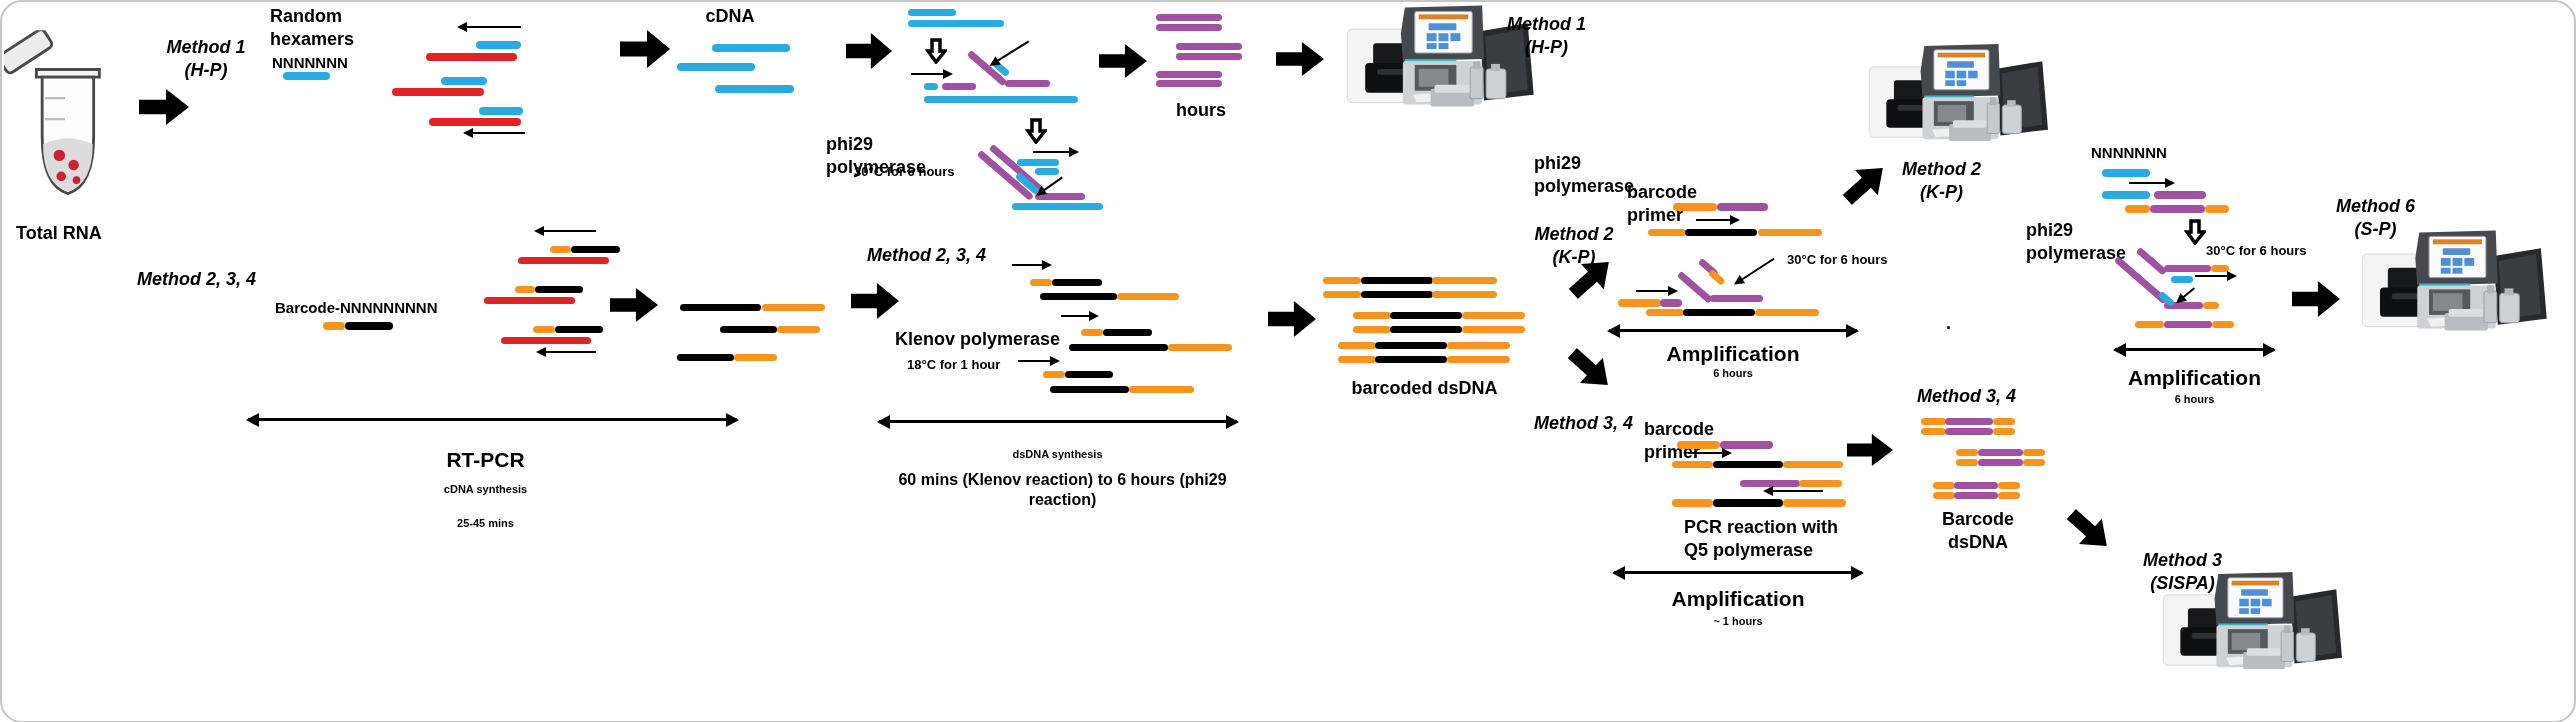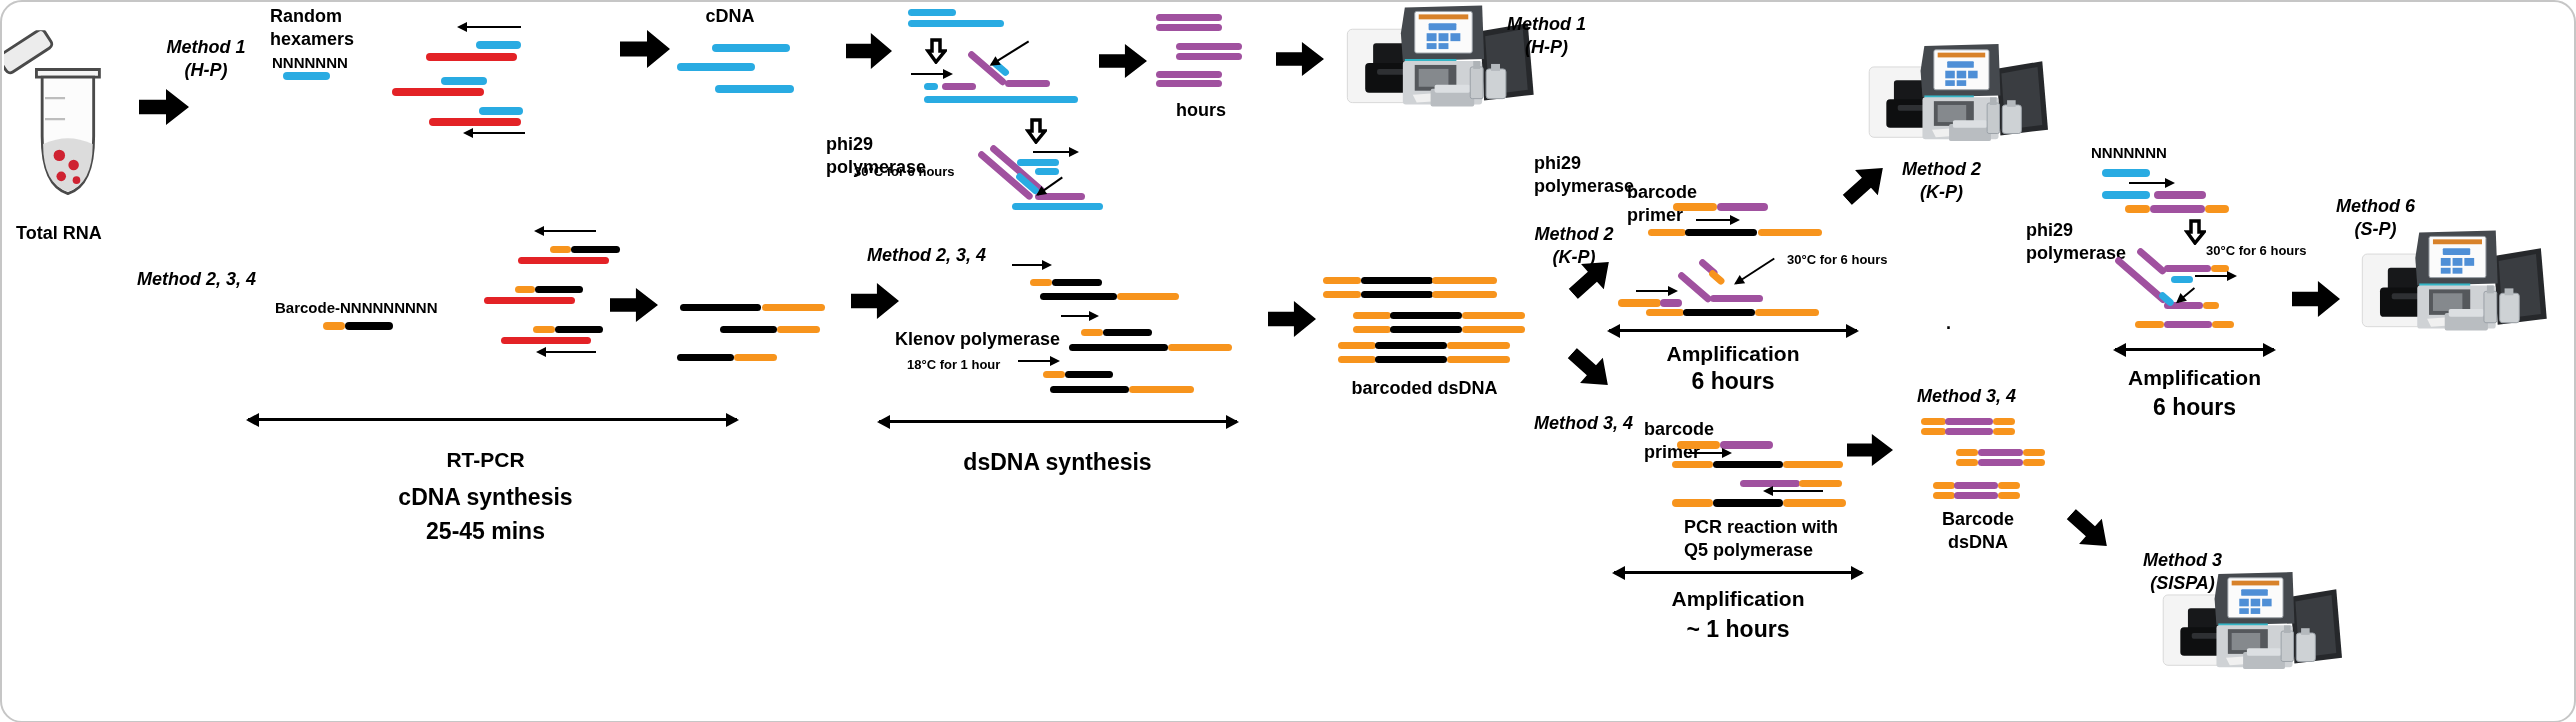--- a/index.html
+++ b/index.html
@@ -1,19 +1,19 @@
 <!DOCTYPE html>
 <html><head>
 <meta charset="utf-8">
 <style>
   html,body{margin:0;padding:0;background:#fff;font-family:"Liberation Sans",sans-serif;}
   #stage{position:relative;width:2576px;height:723px;background:#fff;border:2px solid #c6c6c6;
          border-radius:22px;box-sizing:border-box;overflow:hidden;}
   .t{position:absolute;font-weight:bold;color:#000;line-height:1.25;white-space:normal;}
-  .f13{font-size:13px}.f15{font-size:15px}.f16{font-size:16px}.f17{font-size:23px}
+  .f13{font-size:13px}.f15{font-size:15px}.f16{font-size:16px}.f17{font-size:11px}
   .f18{font-size:18px}.f21{font-size:21px}
   .italic{font-style:italic}
   .center{text-align:center}
   .bar{position:absolute;border-radius:4px;}
   .red{background:#E32226}.blue{background:#29ABE2}.purple{background:#A0519F}
   .orange{background:#F7941D}.blk{background:#000}
   .barrow{position:absolute;background:#000;
           clip-path:polygon(0 30%,54% 30%,54% 0,100% 50%,54% 100%,54% 70%,0 70%);}
   .tarrow{position:absolute;height:2px;background:#000;}
   .tarrow.left::before{content:"";position:absolute;left:-2px;top:50%;transform:translateY(-50%);
@@ -116,20 +116,21 @@
   <div class="t f18 italic" style="left:865px;top:242px;width:129px">Method 2, 3, 4</div>
   <div class="t f18" style="left:893px;top:326px;width:169px">Klenov polymerase</div>
   <div class="t f13" style="left:905px;top:355px">18°C for 1 hour</div>
   <div class="t f18 center" style="left:1343px;top:375px;width:159px">barcoded dsDNA</div>
 
   <div class="t f21 center" style="left:384px;top:445px;width:199px">RT-PCR</div>
   <div class="t f17 center" style="left:384px;top:481px;width:199px">cDNA synthesis</div>
   <div class="t f17 center" style="left:384px;top:515px;width:199px">25-45 mins</div>
 
   <div class="t f17 center" style="left:956px;top:446px;width:199px">dsDNA synthesis</div>
+  <div class="t f16 center" style="left:862px;top:468px;width:397px">60 mins (Klenov reaction) to 6 hours (phi29 reaction)</div>
 
   <div class="t f18 italic center" style="left:1525px;top:221px;width:94px">
     <div>Method 2</div>
     <div>(K-P)</div>
   </div>
   <div class="t f18" style="left:1532px;top:150px;width:149px">phi29 polymerase</div>
   <div class="t f18" style="left:1625px;top:179px;width:129px">barcode primer</div>
   <div class="t f13" style="left:1785px;top:250px">30°C for 6 hours</div>
   <div class="t f21 center" style="left:1617px;top:339px;width:228px">Amplification</div>
   <div class="t f17 center" style="left:1617px;top:365px;width:228px">6 hours</div>

